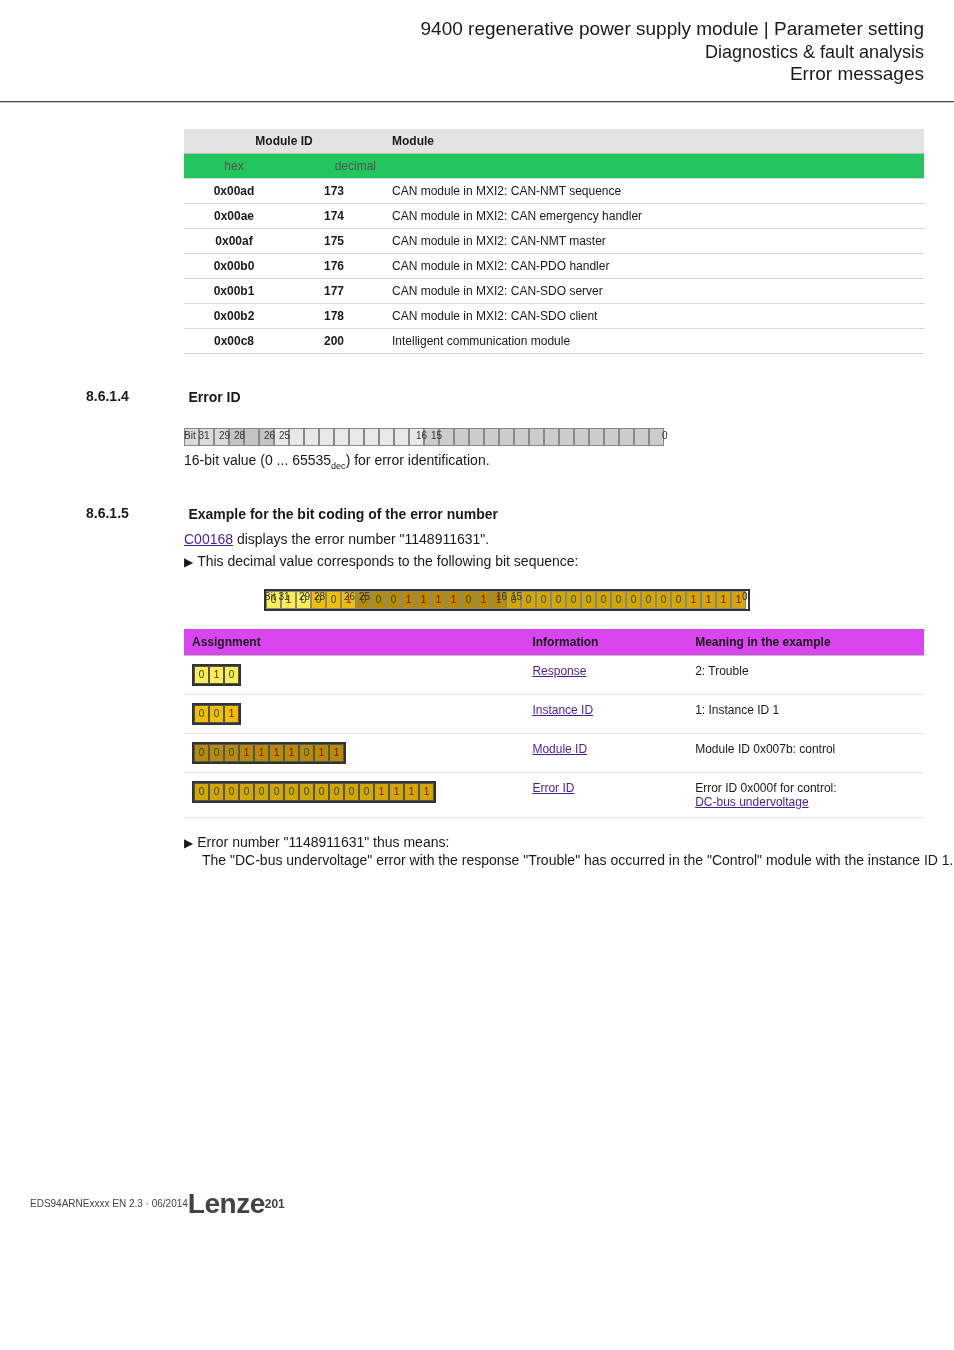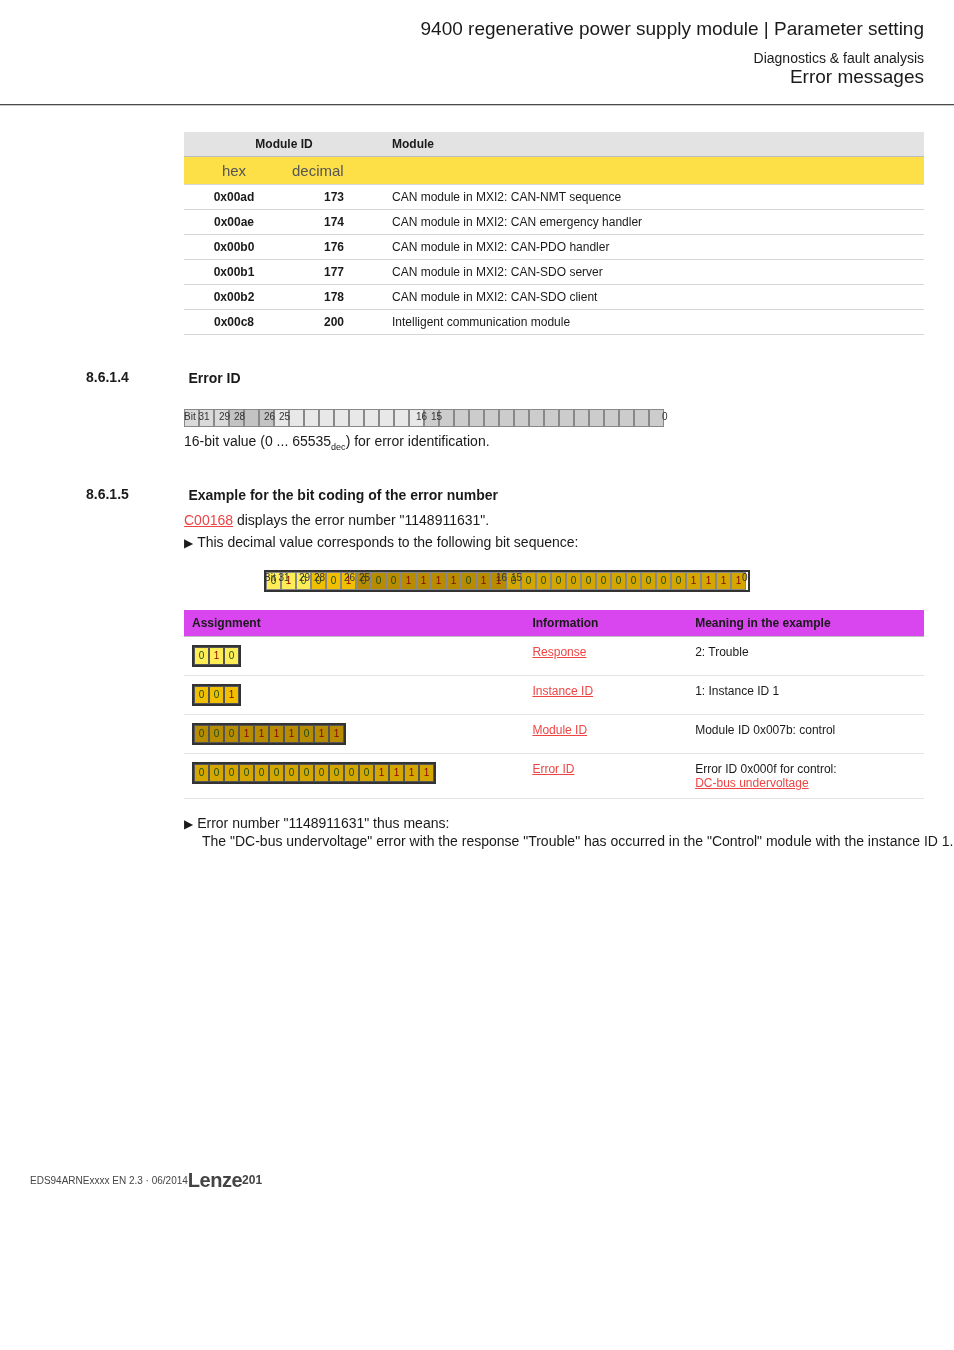--- a/index.html
+++ b/index.html
@@ -1,52 +1,52 @@
 <!DOCTYPE html>
 <html><head>
 <meta charset="utf-8">
 <style>
   * { margin:0; padding:0; box-sizing:border-box; }
   body { font-family:"Segoe UI",Arial,sans-serif; color:#1a1a1a; width:954px; background:#fff; }
   .header { padding:18px 30px 10px 0; text-align:right; }
   .header-title { font-size:19px; font-weight:400; }
-  .header-sub1 { font-size:14px; margin-top:10px; }
+  .header-sub1 { font-size:18px; margin-top:2px; }
   .header-sub2 { font-size:19px; }
   .hr-top { border:0; border-top:1px solid #4a4a4a; margin:6px 0 0 0; }
   .hr-light { border:0; border-top:1px solid #c8c8c8; margin:0; }
   .content { padding:26px 30px 0 184px; }
   table.modtbl { width:100%; border-collapse:collapse; font-size:12px; }
   table.modtbl th { text-align:left; background:#e3e3e3; border-bottom:1px solid #bdbdbd; padding:5px 8px; }
   table.modtbl td { border-bottom:1px solid #d6d6d6; padding:5px 8px; }
-  .subhdr td { background:#fde047; font-size:15px; color:#555; }
+  .subhdr td { background:#22c55e; font-size:12px; color:#555; }
   .hexcol { width:100px; text-align:center; font-weight:700; }
   .deccol { width:100px; text-align:center; font-weight:700; }
   .secnum { display:inline-block; width:98px; font-size:14px; font-weight:700; vertical-align:top; }
   .sectitle { display:inline-block; font-size:14px; font-weight:700; }
   .secwrap { margin:34px 0 8px 86px; }
   .body { font-size:14px; margin:6px 0 6px 184px; }
   .sub { font-size:9px; vertical-align:sub; }
-  .link { color:#ef4444; text-decoration:underline; }
+  .link { color:#4c1d95; text-decoration:underline; }
   .tri { font-size:12px; }
   .bitdiag { margin:6px 0 0 184px; }
   .bitlabels { position:relative; height:14px; width:486px; font-size:10px; color:#333; }
   .bitlabels span { position:absolute;margin-top:16px; }
   .bitrow { display:flex; width:486px; }
   .cell { width:15px; height:18px; border:1px solid #888; font-size:10px; text-align:center; line-height:16px; }
   .g0 { background:#dadada; } .g1 { background:#c3c3c3; } .g2 { background:#e8e8e8; } .g3 { background:#cccccc; }
   .y0 { background:#ffed55; } .y1 { background:#f0c000; } .y2 { background:#b88c00; } .y3 { background:#d4a700; }
   .dg { color:#1a4a1a; } .rd { color:#8a0000; }
   table.asg { width:100%; border-collapse:collapse; font-size:12px; margin-top:18px; }
   table.asg th { background:#d946ef; text-align:left; padding:6px 8px; border-bottom:1px solid #bdbdbd; }
   table.asg td { padding:8px 8px; border-bottom:1px solid #e4e4e4; vertical-align:top; }
   .mini { display:inline-flex; border:2px solid #333; }
   .mc { width:15px; height:18px; border:1px solid #555; font-size:10px; text-align:center; line-height:16px; }
   .footer { margin-top:320px; padding:0 30px 22px 30px; font-size:10px; color:#444; }
   .footer-row { display:flex; align-items:center; justify-content:flex-start; }
-  .logo { font-size:20px; font-weight:700; letter-spacing:-0.5px; }
+  .logo { font-size:28px; font-weight:700; letter-spacing:-0.5px; }
   .pgnum { font-weight:700; font-size:12px; }
 </style>
 </head>
 <body>
 
 <div class="header">
   <div class="header-title">9400 regenerative power supply module | Parameter setting</div>
   <div class="header-sub1">Diagnostics &amp; fault analysis</div>
   <div class="header-sub2">Error messages</div>
 </div>
@@ -55,34 +55,39 @@
 
 <div class="content">
   <table class="modtbl">
     <tbody>
         <tr>
       <th colspan="2" style="text-align:center">Module ID</th>
       <th>Module</th>
     </tr>
     <tr class="subhdr">
       <td style="text-align:center;width:100px">hex</td>
-      <td style="text-align:left;width:100px">decimal</td>
+      <td style="text-align:right;width:100px">decimal</td>
       <td></td>
     </tr>
     </tbody>
       <tbody id="modrows">
         <tr>
           <td class="hexcol">0x00ad</td>
           <td class="deccol">173</td>
           <td>CAN module in MXI2: CAN-NMT sequence</td>
         </tr>
         <tr>
           <td class="hexcol">0x00ae</td>
           <td class="deccol">174</td>
           <td>CAN module in MXI2: CAN emergency handler</td>
+        </tr>
+        <tr>
+          <td class="hexcol">0x00af</td>
+          <td class="deccol">175</td>
+          <td>CAN module in MXI2: CAN-NMT master</td>
         </tr>
         <tr>
           <td class="hexcol">0x00b0</td>
           <td class="deccol">176</td>
           <td>CAN module in MXI2: CAN-PDO handler</td>
         </tr>
         <tr>
           <td class="hexcol">0x00b1</td>
           <td class="deccol">177</td>
           <td>CAN module in MXI2: CAN-SDO server</td>

